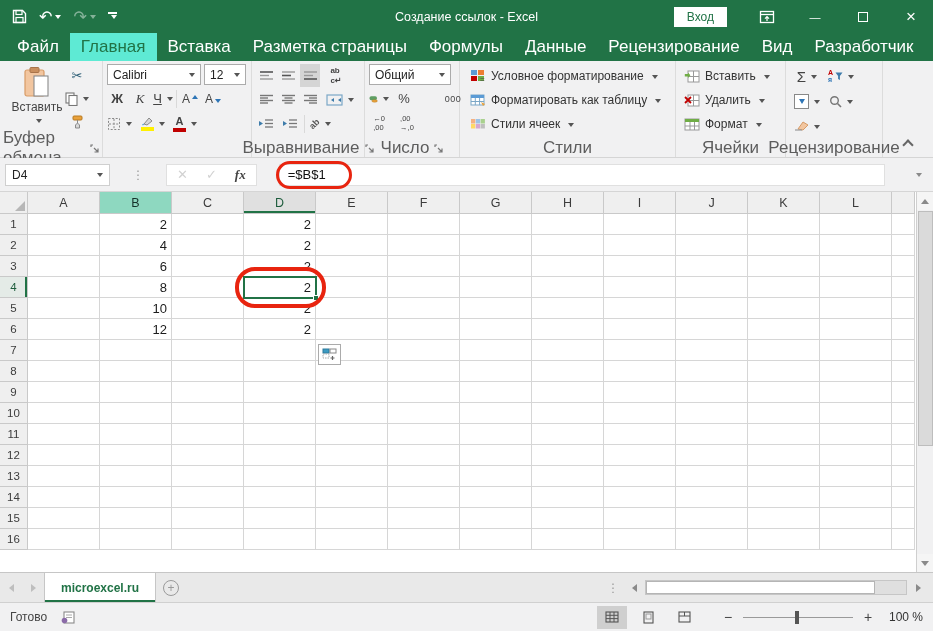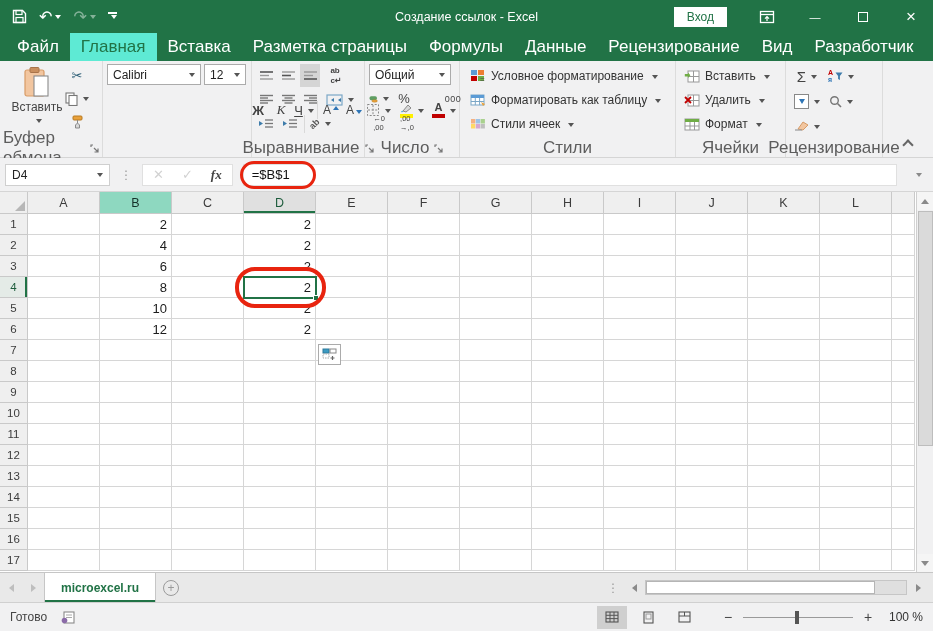--- a/index.html
+++ b/index.html
@@ -60,21 +60,21 @@
   .stylerow{display:flex;align-items:center;gap:5px;height:24px;font-size:12px;color:#333;cursor:pointer;white-space:nowrap;}
   .rb-grid2{display:grid;grid-template-columns:auto auto;gap:1px 8px;align-items:center;}
   .sigma{font-size:15px;color:#444;}
   .sort-icon{display:flex;flex-direction:column;font-size:7px;line-height:1;color:#C00000;font-weight:bold;}
   .sort-icon b{color:#2e75b6;}
   .fillbox{width:15px;height:15px;border:1px solid #888;display:flex;align-items:center;justify-content:center;background:#fff;}
   .chev-up{width:8px;height:8px;border-left:2px solid #666;border-top:2px solid #666;transform:rotate(45deg);}
   .rb-collapse{flex:1;display:flex;align-items:flex-end;justify-content:center;padding-bottom:8px;}
 
   
-  .fbar{height:34px;background:var(--ribbon-bg);display:flex;align-items:center;padding:0 6px 0 5px;gap:10px;border-bottom:1px solid #D5D5D5;flex:0 0 auto;position:relative;}
+  .fbar{height:34px;background:var(--ribbon-bg);display:flex;align-items:center;padding:0 6px 0 5px;gap:22px;border-bottom:1px solid #D5D5D5;flex:0 0 auto;position:relative;}
   .namebox{width:105px;height:22px;background:#fff;border:1px solid #CFCFCF;display:flex;align-items:center;padding:0 6px;font-size:12px;color:#222;cursor:pointer;}
   .namebox .dd{margin-left:auto;}
   .fsep{color:#9a9a9a;font-size:12px;}
   .fops{height:22px;background:#fff;border:1px solid #E0E0E0;display:flex;align-items:center;padding:0 10px;gap:18px;}
   .fop{font-size:13px;color:#9a9a9a;cursor:pointer;}
   .fop.fx{color:#444;font-style:italic;font-family:"Liberation Serif",serif;font-weight:bold;}
   .finput{flex:1;height:22px;background:#fff;border:1px solid #E0E0E0;display:flex;align-items:center;padding-left:8px;font-size:13px;color:#111;position:relative;}
   .fexpand{width:20px;display:flex;justify-content:center;}
   .red-oval{position:absolute;border:4px solid var(--annot);border-radius:20px;pointer-events:none;z-index:40;}
   .formula-oval{left:-4px;top:-4px;width:76px;height:28px;border-radius:14px;border-width:3.5px;}
@@ -243,21 +243,21 @@
       <div class="rb-label">
         <span>Буфер обмена</span>
         <svg class="launcher" viewBox="0 0 9 9">
             <path d="M1 3 V1 H3" fill="none" stroke="#777" stroke-width="1.2"></path>
             <path d="M4 4 L8 8 M8 4.5 V8 H4.5" fill="none" stroke="#777" stroke-width="1.2"></path>
           </svg>
       </div>
     </div>
 
     <div class="rb-group" style="width:149px">
-      <div class="rb-body" style="flex-direction:row;gap:2px;">
+      <div class="rb-body" style="flex-direction:column;gap:2px;">
         <div style="display:flex;gap:3px;">
           <div class="rsel" style="width:94px">
               <span>Calibri</span>
               <span class="dd"></span>
             </div>
           <div class="rsel" style="width:42px">
               <span>12</span>
               <span class="dd"></span>
             </div>
         </div>
@@ -862,36 +862,20 @@
           <div class="g-cell"></div>
           <div class="g-cell"></div>
           <div class="g-cell"></div>
           <div class="g-cell"></div>
           <div class="g-cell"></div>
           <div class="g-cell"></div>
           <div class="g-cell partial"></div>
         </div>
         <div class="g-row">
           <div class="g-rowh">16</div>
-          <div class="g-cell"></div>
-          <div class="g-cell"></div>
-          <div class="g-cell"></div>
-          <div class="g-cell"></div>
-          <div class="g-cell"></div>
-          <div class="g-cell"></div>
-          <div class="g-cell"></div>
-          <div class="g-cell"></div>
-          <div class="g-cell"></div>
-          <div class="g-cell"></div>
-          <div class="g-cell"></div>
-          <div class="g-cell"></div>
-          <div class="g-cell partial"></div>
-        </div>
-        <div class="g-row">
-          <div class="g-rowh">17</div>
           <div class="g-cell"></div>
           <div class="g-cell"></div>
           <div class="g-cell"></div>
           <div class="g-cell"></div>
           <div class="g-cell"></div>
           <div class="g-cell"></div>
           <div class="g-cell"></div>
           <div class="g-cell"></div>
           <div class="g-cell"></div>
           <div class="g-cell"></div>

